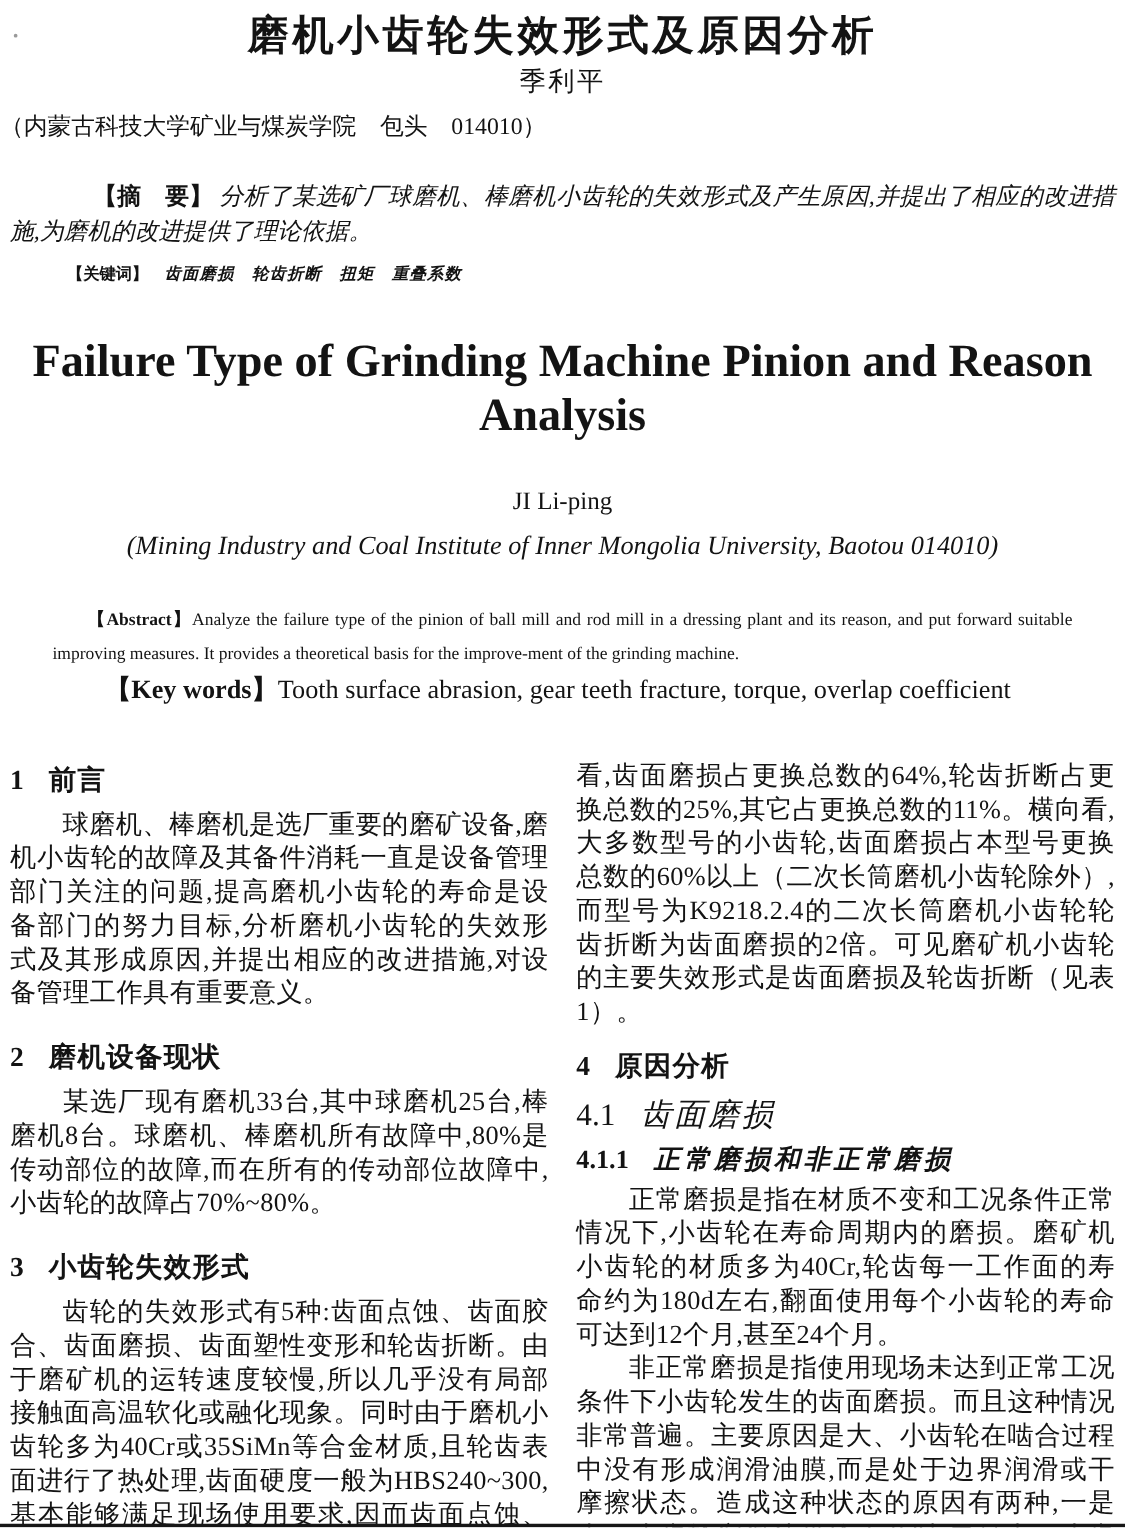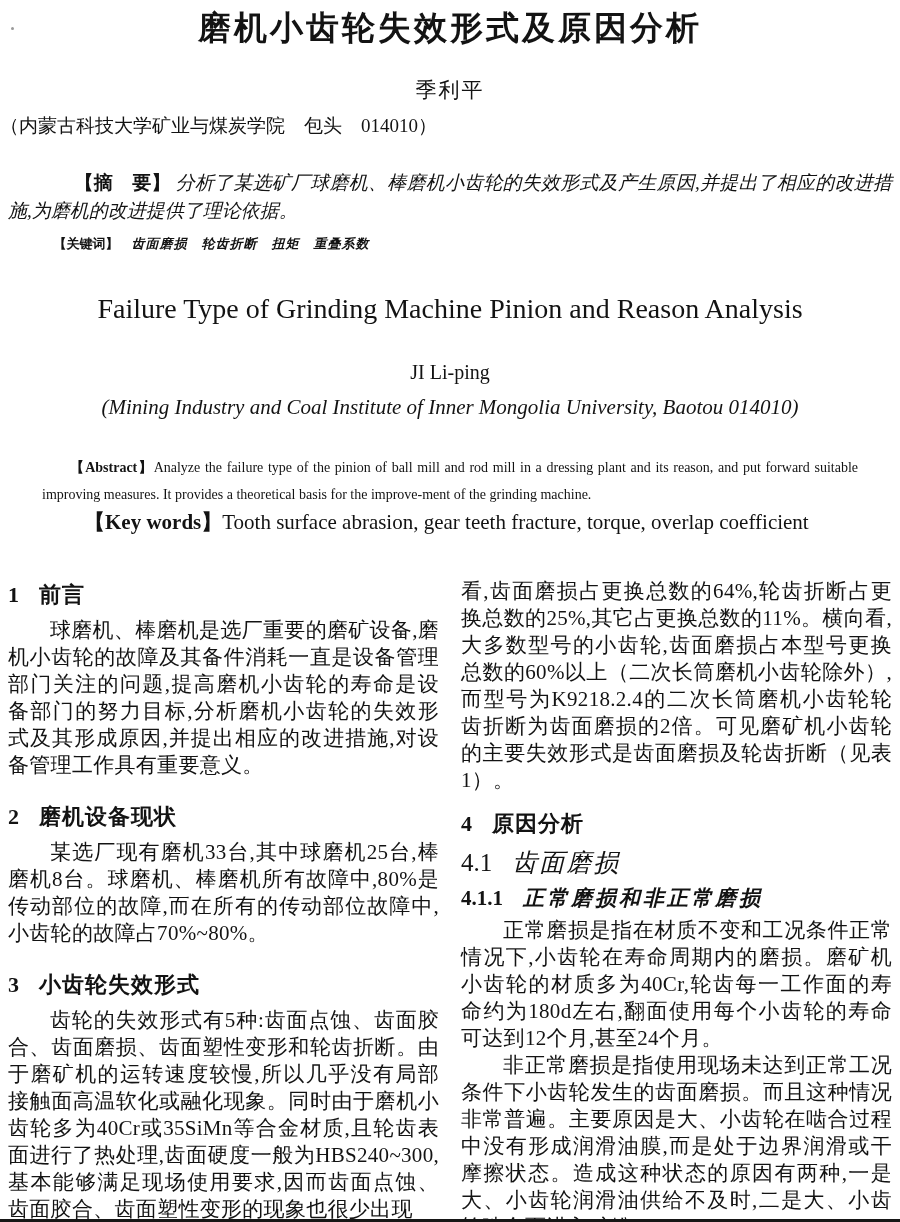--- a/index.html
+++ b/index.html
@@ -15,21 +15,20 @@
   
   .title-cn {
     margin: 6px 10px 0;
     text-align: center;
     font-family: "Liberation Sans", sans-serif;
     font-weight: bold;
     font-size: 33px;
     letter-spacing: 3px;
   }
   .author-cn {
-    margin-top: 25px;
     text-align: center;
     font-size: 21px;
     letter-spacing: 2px;
   }
   .affil-cn {
     margin-top: 9px;
     text-align: left;
     font-size: 19px;
   }
   .abstract-cn {
@@ -47,22 +46,22 @@
   }
   .kw-cn {
     margin: 10px 8px 0;
     font-size: 13px;
     text-indent: 3.5em;
   }
   .kw-cn .terms { font-style: italic; font-weight: bold; letter-spacing: 1px; }
   .title-en {
     margin-top: 40px;
     text-align: center;
-    font-weight: normal;
-    font-size: 28px;
+    font-weight: bold;
+    font-size: 37px;
   }
   .author-en { margin-top: 36px; text-align: center; font-size: 20px; }
   .affil-en  { margin-top: 11px; text-align: center; font-size: 21px; font-style: italic; }
   .abstract-en {
     margin: 34px 42px 0;
     font-size: 14px;
     line-height: 27px;
     text-align: justify;
     text-indent: 2em;
   }

